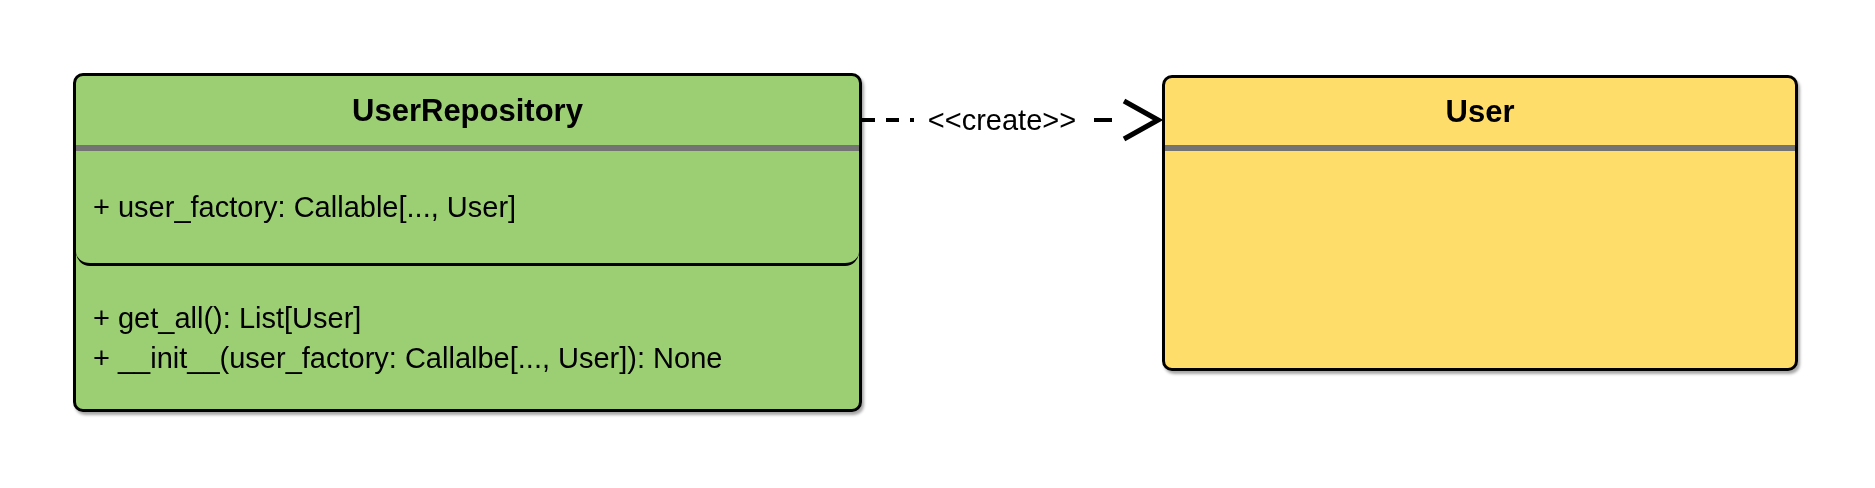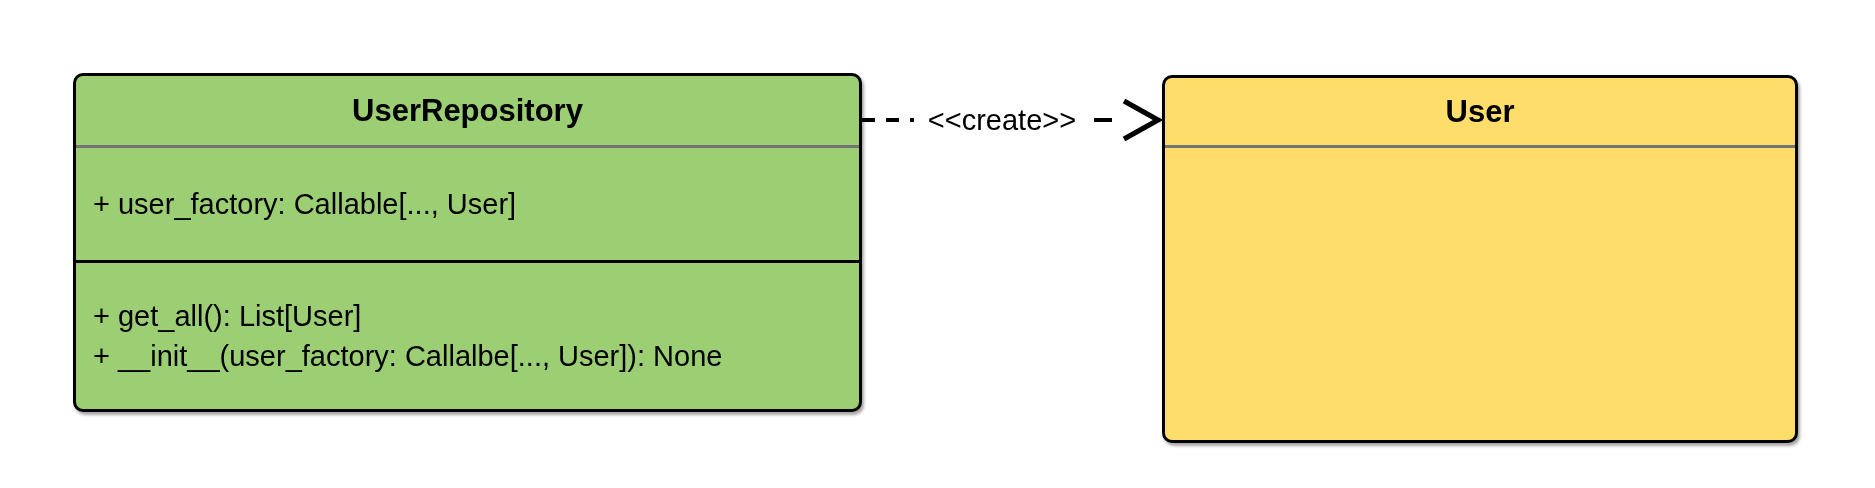--- a/index.html
+++ b/index.html
@@ -26,35 +26,36 @@
     flex-direction: column;
     overflow: hidden;
   }
   .uml-class .class-title {
     flex: 0 0 auto;
     display: flex;
     align-items: center;
     justify-content: center;
     font-weight: bold;
     font-size: 31px;
-    border-bottom: 3px solid #737373;
+    border-bottom: 6px solid #737373;
   }
   .uml-class .class-attrs,
   .uml-class .class-methods {
     display: flex;
     flex-direction: column;
     justify-content: center;
     padding-left: 17px;
     padding-right: 10px;
     font-size: 29px;
     line-height: 40px;
   }
   .uml-class .class-attrs {
     flex: 0 0 auto;
     border-bottom: 3px solid #000000;
+    border-radius: 14px;
   }
   .uml-class .class-methods {
     flex: 1 1 auto;
   }
   .member-line {
     white-space: nowrap;
   }
   
   .box-repo {
     left: 73px;
@@ -62,21 +63,21 @@
     width: 789px;
     height: 339px;
   }
   .box-repo .class-title  { height: 69px; }
   .box-repo .class-attrs  { height: 112px; }
   
   .box-user {
     left: 1162px;
     top: 75px;
     width: 636px;
-    height: 368px;
+    height: 296px;
     gap: 14px;
   }
   .box-user .class-title  { height: 67px; }
   .box-user .class-attrs  { height: 113px; }
   
   .dep-arrow {
     position: absolute;
     left: 862px;
     top: 98px;
     width: 300px;

